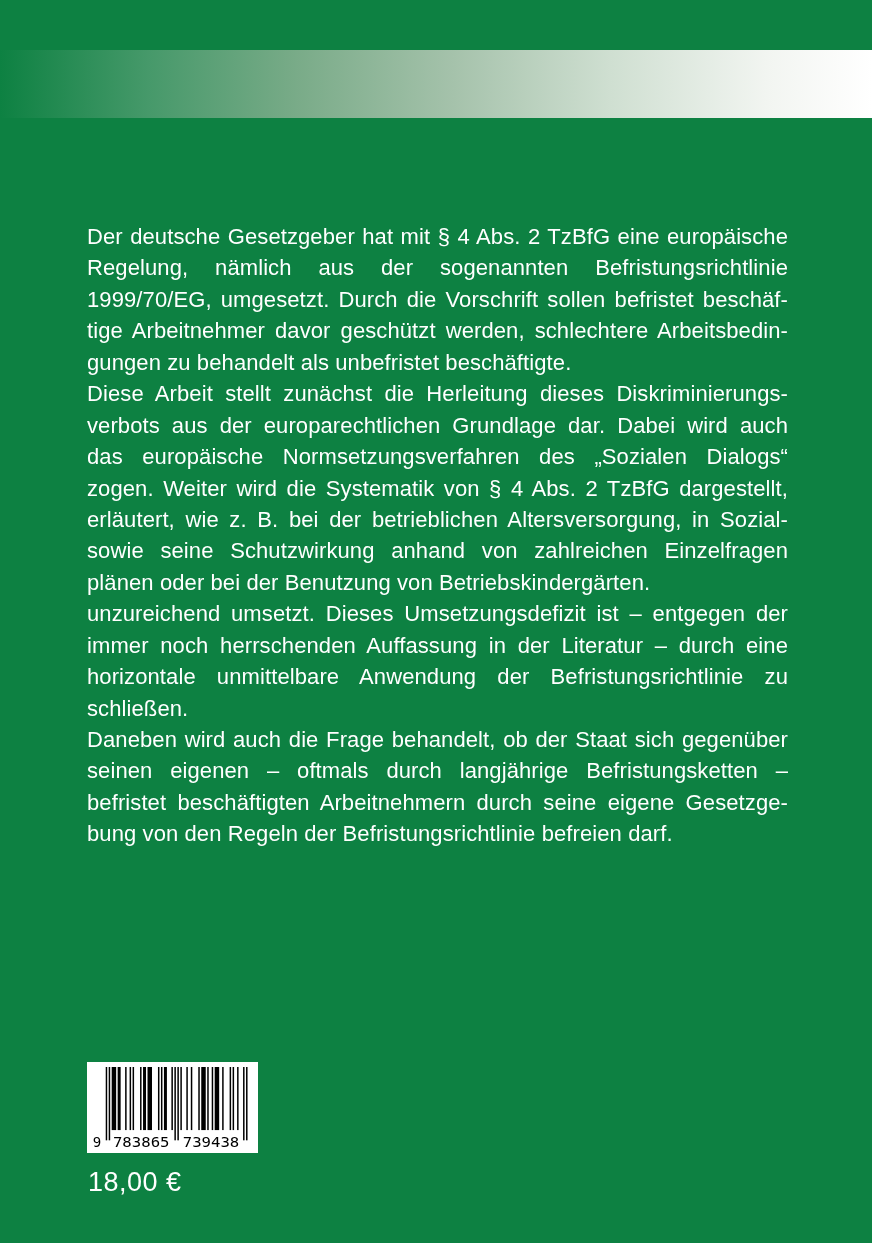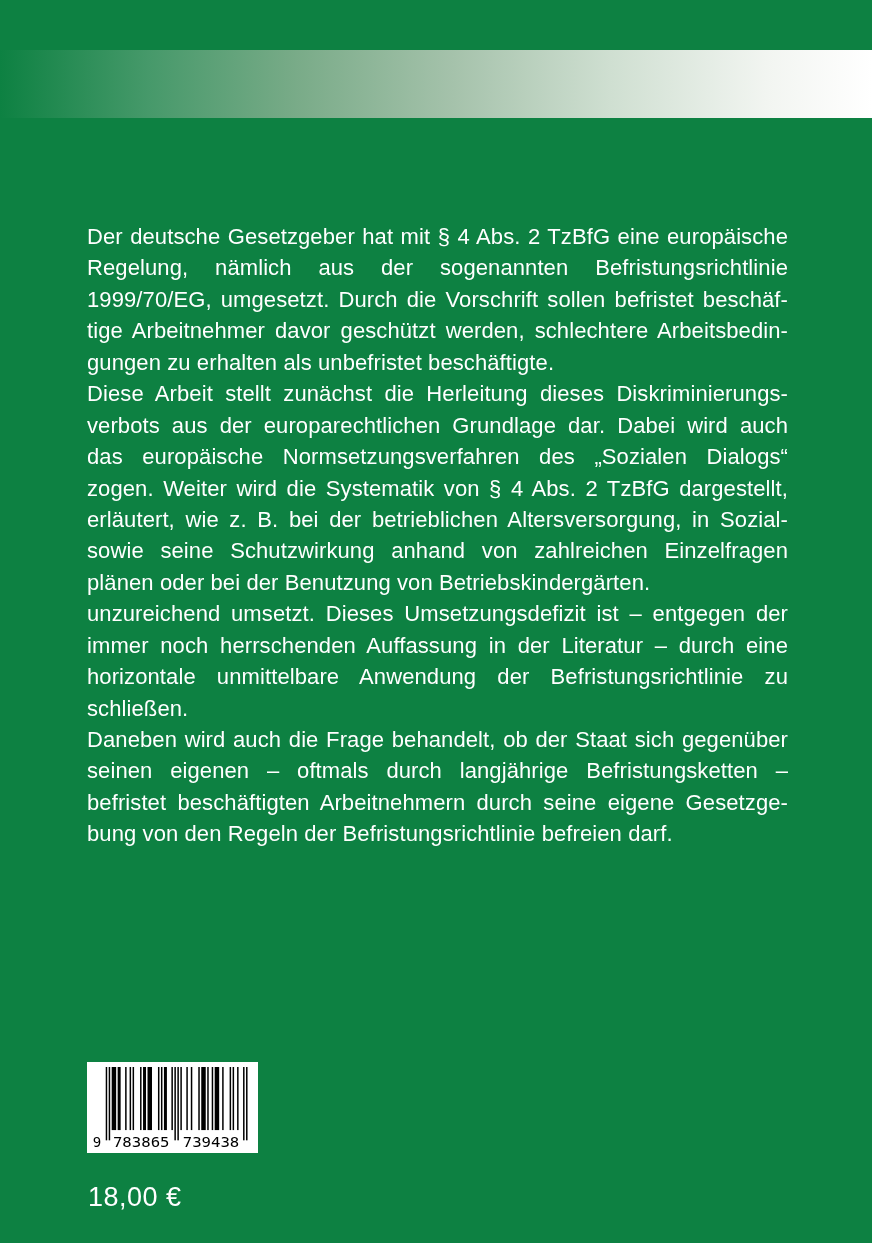--- a/index.html
+++ b/index.html
@@ -58,34 +58,33 @@
     left: 3px;
     top: 5px;
   }
   .price {
     position: absolute;
     left: 88px;
     top: 1167px;
     color: #ffffff;
     font-size: 27px;
     letter-spacing: 0.5px;
-    margin-top: 15px;
   }
 </style>
 </head>
 <body>
 
 <div class="cover">
   <div class="band"></div>
   <div class="blurb" id="blurb">
       <div class="line">Der deutsche Gesetzgeber hat mit § 4 Abs. 2 TzBfG eine europäische</div>
       <div class="line">Regelung, nämlich aus der sogenannten Befristungsrichtlinie</div>
       <div class="line">1999/70/EG, umgesetzt. Durch die Vorschrift sollen befristet beschäf-</div>
       <div class="line">tige Arbeitnehmer davor geschützt werden, schlechtere Arbeitsbedin-</div>
-      <div class="line para-last">gungen zu erhalten als unbefristet beschäftigte.</div>
+      <div class="line para-last">gungen zu behandelt als unbefristet beschäftigte.</div>
       <div class="line">Diese Arbeit stellt zunächst die Herleitung dieses Diskriminierungs-</div>
       <div class="line">verbots aus der europarechtlichen Grundlage dar. Dabei wird auch</div>
       <div class="line">das europäische Normsetzungsverfahren des „Sozialen Dialogs“</div>
       <div class="line">zogen. Weiter wird die Systematik von § 4 Abs. 2 TzBfG dargestellt,</div>
       <div class="line">erläutert, wie z. B. bei der betrieblichen Altersversorgung, in Sozial-</div>
       <div class="line">sowie seine Schutzwirkung anhand von zahlreichen Einzelfragen</div>
       <div class="line para-last">plänen oder bei der Benutzung von Betriebskindergärten.</div>
       <div class="line">unzureichend umsetzt. Dieses Umsetzungsdefizit ist – entgegen der</div>
       <div class="line">immer noch herrschenden Auffassung in der Literatur – durch eine</div>
       <div class="line">horizontale unmittelbare Anwendung der Befristungsrichtlinie zu</div>

